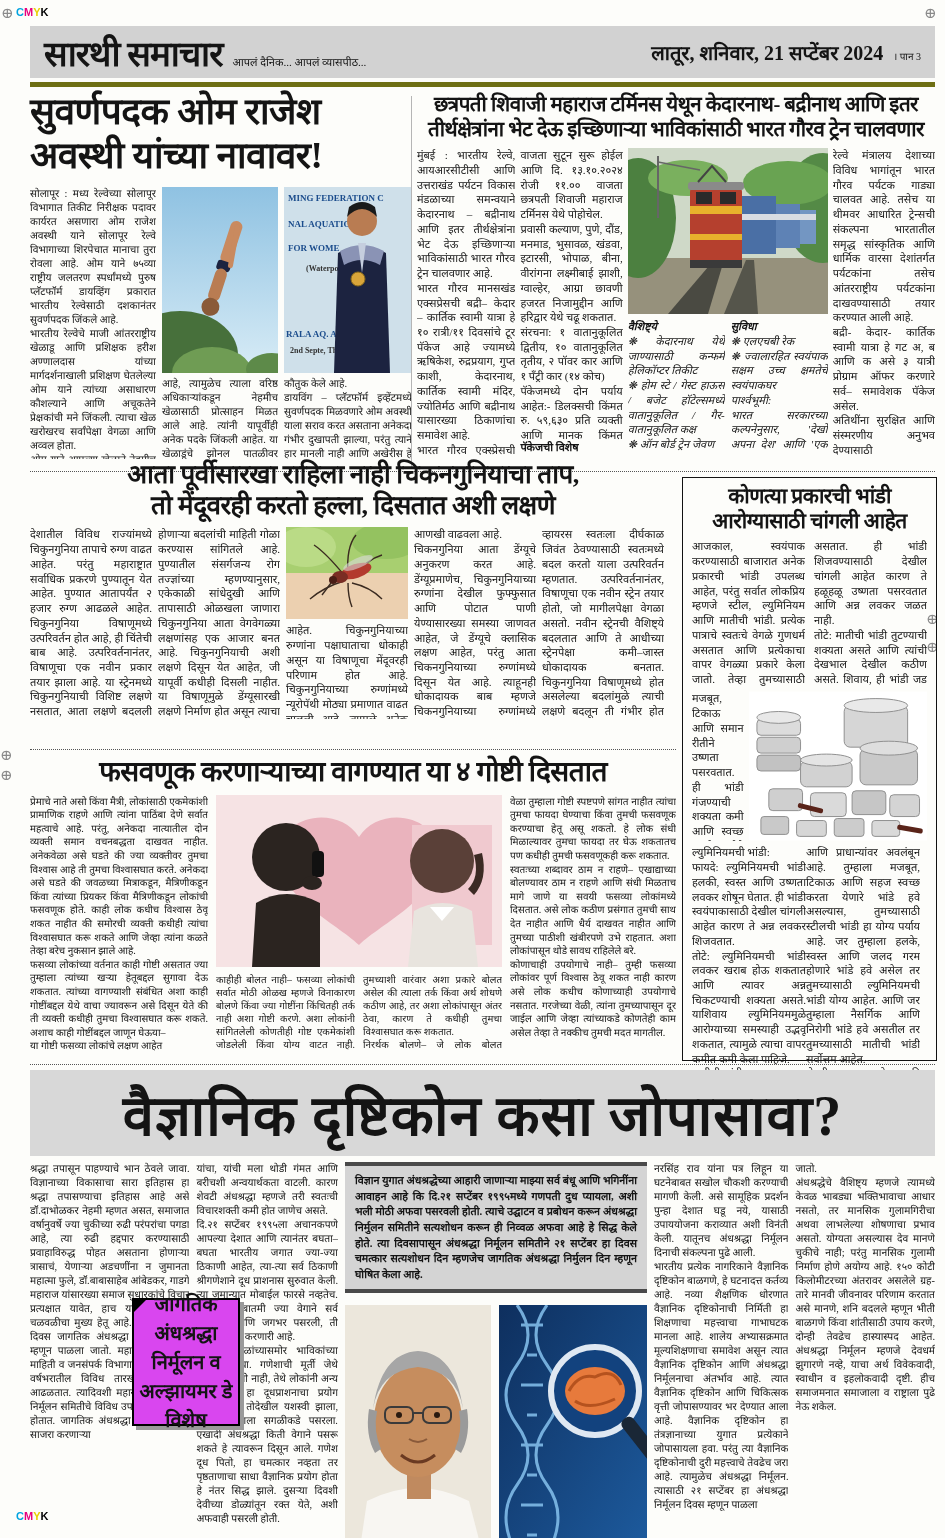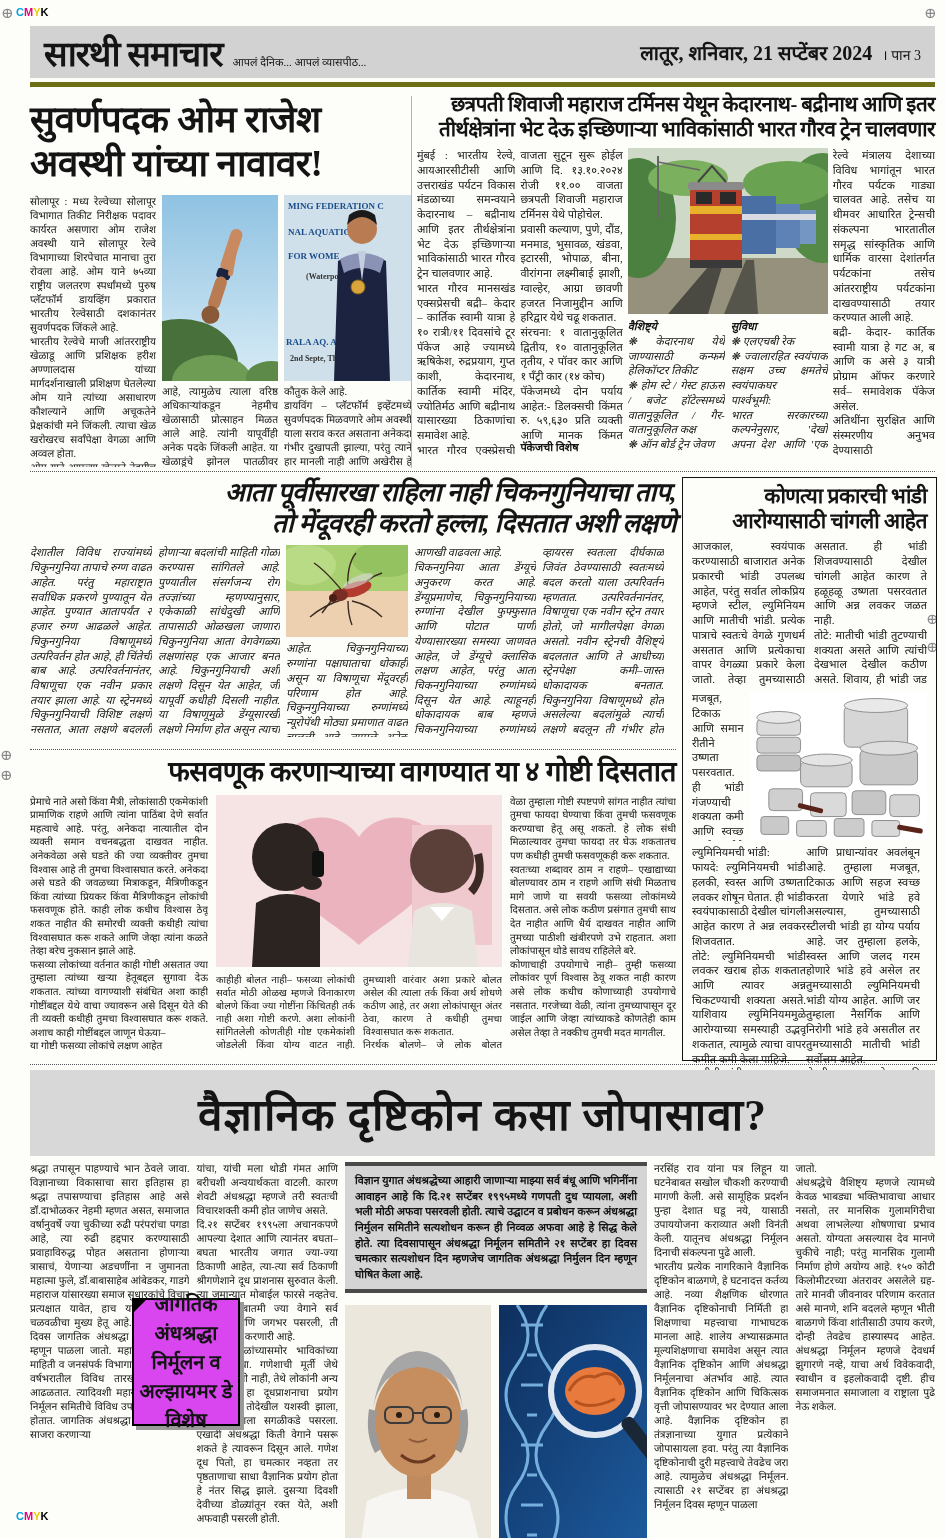--- a/index.html
+++ b/index.html
@@ -12,36 +12,36 @@
   
   .cmyk{font-family:"Liberation Sans","DejaVu Sans",sans-serif;font-size:11px;font-weight:bold;letter-spacing:0;}
   .cmyk .c{color:#00a3e0}.cmyk .m{color:#e6007e}.cmyk .y{color:#e8cf00}.cmyk .k{color:#000}
   .reg{color:#8a8a8a;font-size:15px;line-height:1;}
   
   .masthead{left:30px;top:26px;width:905px;height:52px;background:#d2d2d2;display:flex;align-items:center;padding:0 14px;box-sizing:border-box;}
   .mast-title{font-size:35px;font-weight:bold;letter-spacing:-1px;}
   .mast-tag{font-size:11px;margin-left:10px;margin-top:18px;}
   .mast-right{margin-left:auto;display:flex;align-items:baseline;gap:10px;}
   .mast-date{font-size:20px;font-weight:bold;}
-  .mast-page{font-size:14px;}
+  .mast-page{font-size:10px;}
   .rule-olive{left:30px;top:82px;width:905px;height:5px;background:#6e6f14;}
   
   .h-big{font-weight:bold;line-height:1.2;letter-spacing:-0.5px;}
   .dotted{border-top:1px dotted #555;}
   .vline{width:1px;background:#b5b5b5;}
   .bodytxt{font-size:10.3px;line-height:1.36;}
   .small{font-size:11px;line-height:1.34;}
   .flex{display:flex;}
   .bold{font-weight:bold;}
-  .center{text-align:right;}
+  .center{text-align:center;}
   
   .potsbox{left:682px;top:477px;width:255px;height:584px;border:1.5px solid #111;box-sizing:border-box;padding:6px 9px;}
   
   .band{left:30px;top:1070px;width:905px;height:86px;background:#d8d8d8;display:flex;align-items:center;justify-content:center;}
-  .band h1{font-size:44px;font-weight:bold;margin:0;letter-spacing:1px;}
+  .band h1{font-size:56px;font-weight:bold;margin:0;letter-spacing:1px;}
   .hibox{background:#d4d4d4;border-top:4px solid #4a4a4a;border-bottom:4px solid #4a4a4a;
          padding:7px 10px;font-size:10.8px;font-weight:bold;line-height:1.45;text-align:justify;}
   .specialbox{left:132px;top:1298px;width:108px;height:128px;background:#d946ef;border:2px solid #000;
               box-shadow:4px 4px 0 #9a9a9a;display:flex;align-items:center;justify-content:center;
               font-size:20px;font-weight:bold;text-align:center;line-height:1.45;padding:4px;box-sizing:border-box;}
   .specialbox::before{content:"";position:absolute;left:-2px;top:-2px;border-style:solid;border-width:16px 16px 0 0;border-color:#000 transparent transparent transparent;}
   svg{display:block;}
 </style>
 </head>
 <body>
@@ -58,21 +58,21 @@
 <div class="abs masthead">
   <span class="mast-title">सारथी समाचार</span>
   <span class="mast-tag">आपलं दैनिक... आपलं व्यासपीठ...</span>
   <span class="mast-right">
     <span class="mast-date">लातूर, शनिवार, 21 सप्टेंबर 2024</span>
     <span class="mast-page">। पान 3</span>
   </span>
 </div>
 <div class="abs rule-olive"></div>
 
-<div class="abs" style="left:30px;top:90px;width:382px;margin-top:8px;">
+<div class="abs" style="left:30px;top:90px;width:382px;">
   <div class="h-big" style="font-size:37px;">सुवर्णपदक ओम राजेश अवस्थी यांच्या नावावर!</div>
   <div class="flex" style="gap:6px;margin-top:8px;">
     <div class="col bodytxt just pre" style="width:128px;height:272px;">सोलापूर : मध्य रेल्वेच्या सोलापूर विभागात तिकीट निरीक्षक पदावर कार्यरत असणारा ओम राजेश अवस्थी याने सोलापूर रेल्वे विभागाच्या शिरपेचात मानाचा तुरा रोवला आहे. ओम याने ७५व्या राष्ट्रीय जलतरण स्पर्धांमध्ये पुरुष प्लॅटफॉर्म डायव्हिंग प्रकारात भारतीय रेल्वेसाठी दशकानंतर सुवर्णपदक जिंकले आहे.
 भारतीय रेल्वेचे माजी आंतरराष्ट्रीय खेळाडू आणि प्रशिक्षक हरीश अण्णालदास यांच्या मार्गदर्शनाखाली प्रशिक्षण घेतलेल्या ओम याने त्यांच्या असाधारण कौशल्याने आणि अचूकतेने प्रेक्षकांची मने जिंकली. त्याचा खेळ खरोखरच सर्वांपेक्षा वेगळा आणि अव्वल होता.
 ओम याने आपल्या खेळाने नेहमीच सर्वांना प्रभावित केले</div>
     <div style="width:116px;">
       <svg width="116" height="186" viewBox="0 0 116 186">
         <defs>
             <linearGradient id="sky" x1="0" y1="0" x2="0" y2="1">
           <stop offset="0" stop-color="#8fc2e2"></stop>
@@ -180,21 +180,21 @@
     </div>
     <div class="col small just pre" style="width:104px;height:308px;">रेल्वे मंत्रालय देशाच्या विविध भागांतून भारत गौरव पर्यटक गाड्या चालवत आहे. तसेच या थीमवर आधारित ट्रेन्सची संकल्पना भारतातील समृद्ध सांस्कृतिक आणि धार्मिक वारसा देशांतर्गत पर्यटकांना तसेच आंतरराष्ट्रीय पर्यटकांना दाखवण्यासाठी तयार करण्यात आली आहे.
 बद्री- केदार- कार्तिक स्वामी यात्रा हे गट अ, ब आणि क असे ३ यात्री प्रोग्राम ऑफर करणारे सर्व– समावेशक पॅकेज असेल.
 अतिथींना सुरक्षित आणि संस्मरणीय अनुभव देण्यासाठी आयआरसीटीसी प्रयत्न करेल.
 अधिक तपशीलांसाठी कृपया www.irctctourism.com ला भेट द्या.</div>
   </div>
 </div>
 
 <div class="abs dotted" style="left:30px;top:471px;width:905px;"></div>
 
-<div class="abs" style="left:30px;top:477px;width:646px;font-style:italic;">
+<div class="abs" style="left:30px;top:459px;width:646px;">
   <div class="h-big center pre" style="font-size:26px;">आता पूर्वीसारखा राहिला नाही चिकनगुनियाचा ताप,
 तो मेंदूवरही करतो हल्ला, दिसतात अशी लक्षणे</div>
   <div class="flex" style="gap:6px;margin-top:6px;">
     <div class="col small just pre" style="width:122px;height:192px;">देशातील विविध राज्यांमध्ये चिकुनगुनिया तापाचे रुग्ण वाढत आहेत. परंतु महाराष्ट्रात सर्वाधिक प्रकरणे पुण्यातून येत आहेत. पुण्यात आतापर्यंत २ हजार रुग्ण आढळले आहेत. चिकुनगुनिया विषाणूमध्ये उत्परिवर्तन होत आहे, ही चिंतेची बाब आहे. उत्परिवर्तनानंतर, विषाणूचा एक नवीन प्रकार तयार झाला आहे. या स्ट्रेनमध्ये चिकुनगुनियाची विशिष्ट लक्षणे नसतात, आता लक्षणे बदलली असून त्यामुळे चिकुनगुनियाची लागण झालेल्या रुग्णाला अर्धांगवायूचा धोका निर्माण झाला आहे.
 या प्रकरणाचे गांभीर्य पाहून संसर्गजन्य रोग तज्ज्ञांनी नॅशनल इन्स्टिट्यूट ऑफ व्हायरोलॉजी (छखत) ला या प्रकरणावर लक्ष ठेवण्याचे</div>
     <div class="col small just pre" style="width:122px;height:192px;">होणाऱ्या बदलांची माहिती गोळा करण्यास सांगितले आहे. पुण्यातील संसर्गजन्य रोग तज्ज्ञांच्या म्हणण्यानुसार, एकेकाळी सांधेदुखी आणि तापासाठी ओळखला जाणारा चिकुनगुनिया आता वेगवेगळ्या लक्षणांसह एक आजार बनत आहे. चिकुनगुनियाची अशी लक्षणे दिसून येत आहेत, जी यापूर्वी कधीही दिसली नाहीत. या विषाणूमुळे डेंग्यूसारखी लक्षणे निर्माण होत असून त्याचा मेंदूवरही परिणाम होत असल्याचा दावा केला जात आहे.
 चिकुनगुनियाच्या काही रुग्णांमध्ये एक विचित्र लक्षण दिसून येते. रुग्णांचे नाक काळे पडत आहेत. चिकुनगुनियामध्ये ही लक्षणे यापूर्वी कधीही दिसली नाहीत, सुमारे २० ते</div>
     <div style="width:122px;">
       <svg width="122" height="92" viewBox="0 0 122 92">
         <rect width="122" height="92" fill="#ecd0b0"></rect>

